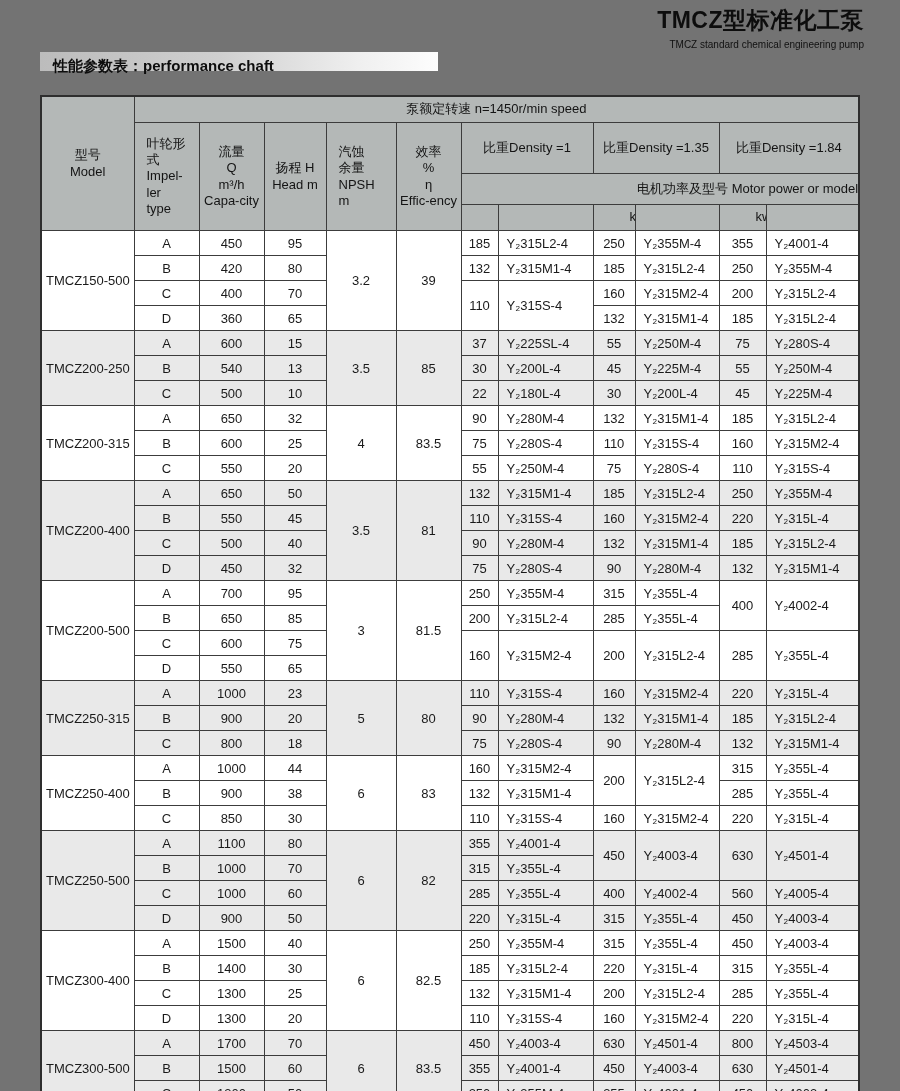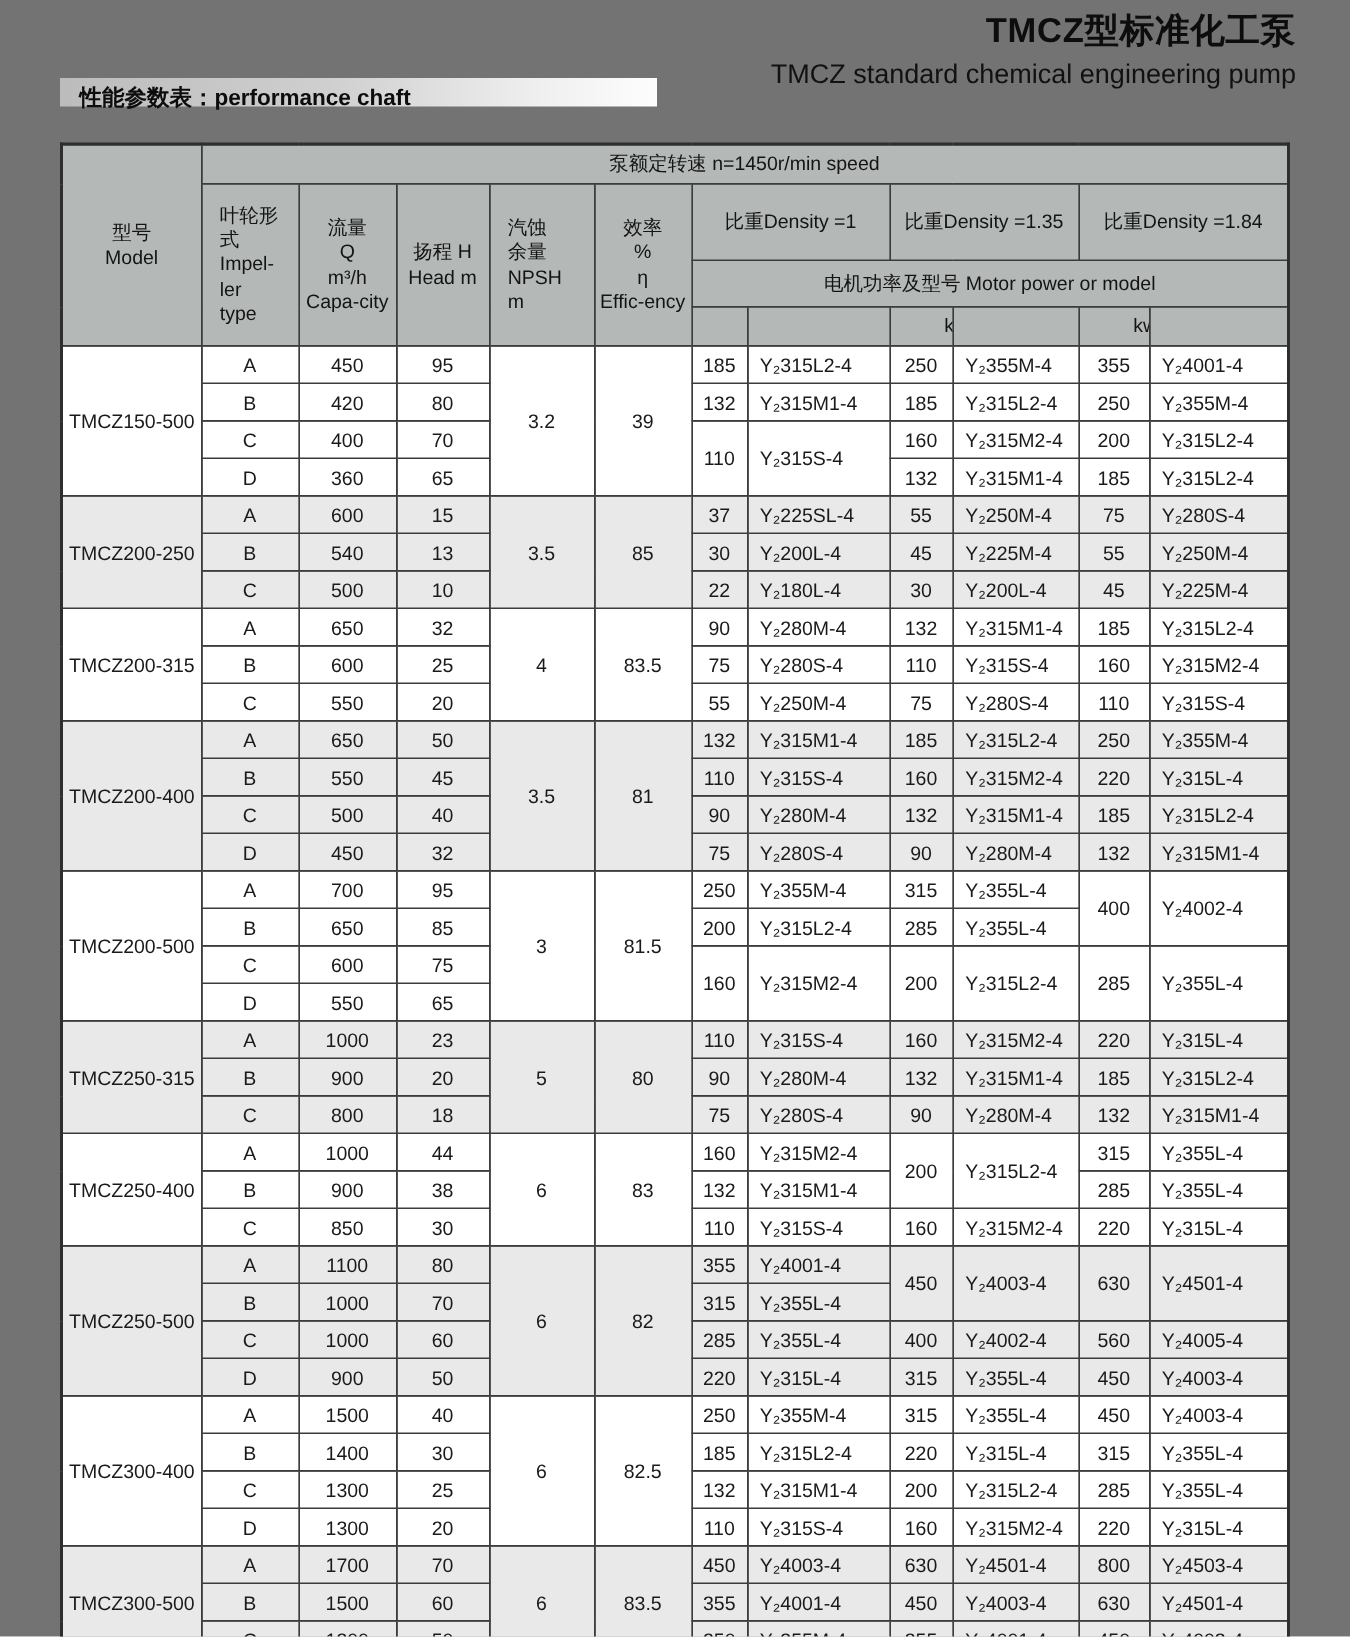--- a/index.html
+++ b/index.html
@@ -19,21 +19,21 @@
   }
   .titles h1 {
     margin: 0;
     font-size: 23px;
     font-weight: bold;
     color: #0d0d0d;
     letter-spacing: 0.5px;
   }
   .titles .sub {
     margin-top: 3px;
-    font-size: 18px;
+    font-size: 10px;
     color: #111;
   }
   .banner {
     position: absolute;
     left: 40px;
     top: 52px;
     width: 398px;
     height: 19px;
     line-height: 27px;
     padding-left: 13px;
@@ -62,21 +62,21 @@
     overflow: hidden;
   }
   .perf thead th {
     background: #b4b8b7;
     white-space: pre-line;
     line-height: 1.25;
     color: #141414;
   }
   .perf thead tr:nth-child(1) th { height: 25px; }
   .perf thead tr:nth-child(2) th { height: 50px; }
-  .perf thead tr:nth-child(3) th { height: 30px; }
+  .perf thead tr:nth-child(3) th { height: 30px; text-align: right; }
   .perf thead tr:nth-child(4) th { height: 25px; padding-left: 36px; }
   .perf thead th.left { text-align: left; padding-left: 12px; }
   .perf thead th.kw { text-align: center; }
   .perf tbody td { height: 24px; background: #ffffff; }
   .perf tbody tr.shade td { background: #e9e9e9; }
   .perf tbody td.model { text-align: left; padding-left: 4px; }
   .perf tbody td.mdl { text-align: left; padding-left: 8px; }
 </style>
 </head>
 <body>

